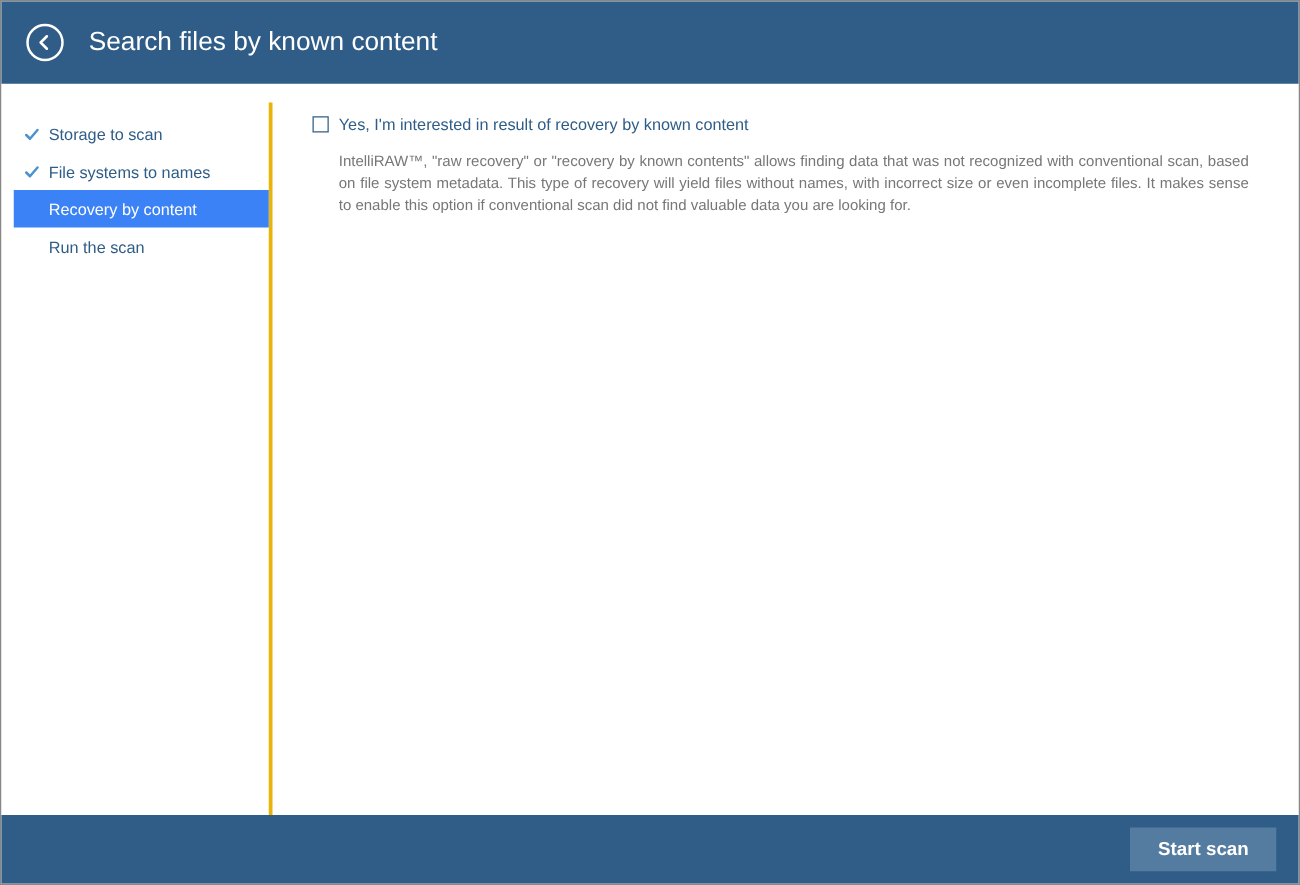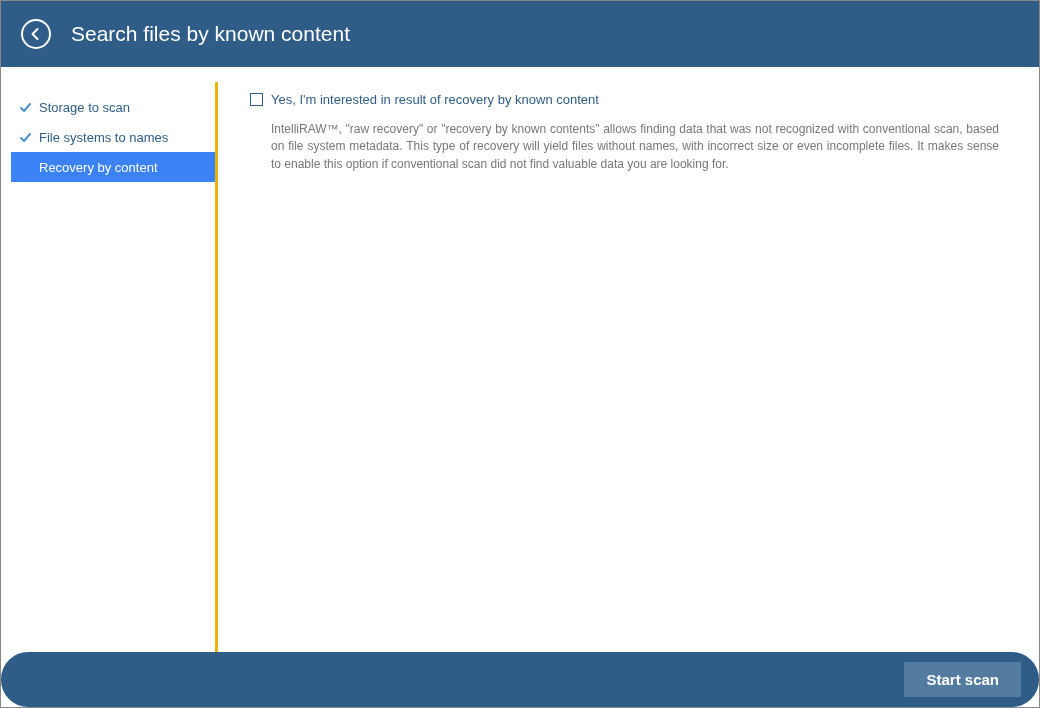--- a/index.html
+++ b/index.html
@@ -108,21 +108,20 @@
       padding-left: 21px;
     }
     .footer {
       background: #2f5d87;
       height: 55px;
       display: flex;
       align-items: center;
       justify-content: flex-end;
       padding: 1px 18px;
       flex-shrink: 0;
-      border-radius: 27px;
     }
     .start-button {
       background: #547ca0;
       color: #ffffff;
       font-size: 15px;
       font-weight: 600;
       padding: 9px 22px;
       cursor: pointer;
       border: none;
     }
@@ -160,20 +159,24 @@
         </svg>
       </span>
       <span>File systems to names</span>
     </div>
 
     <div class="sidebar-item selected">
       <span class="indent-spacer"></span>
       <span>Recovery by content</span>
     </div>
 
+    <div class="sidebar-item">
+      <span class="indent-spacer"></span>
+      <span>Run the scan</span>
+    </div>
 
   </div>
 
   <div class="content">
     <div class="checkbox-row">
       <div class="checkbox"></div>
       <label class="checkbox-label">Yes, I'm interested in result of recovery by known content</label>
     </div>
     <div class="description">IntelliRAW™, "raw recovery" or "recovery by known contents" allows finding data that was not recognized with conventional scan, based on file system metadata. This type of recovery will yield files without names, with incorrect size or even incomplete files. It makes sense to enable this option if conventional scan did not find valuable data you are looking for.</div>
   </div>

